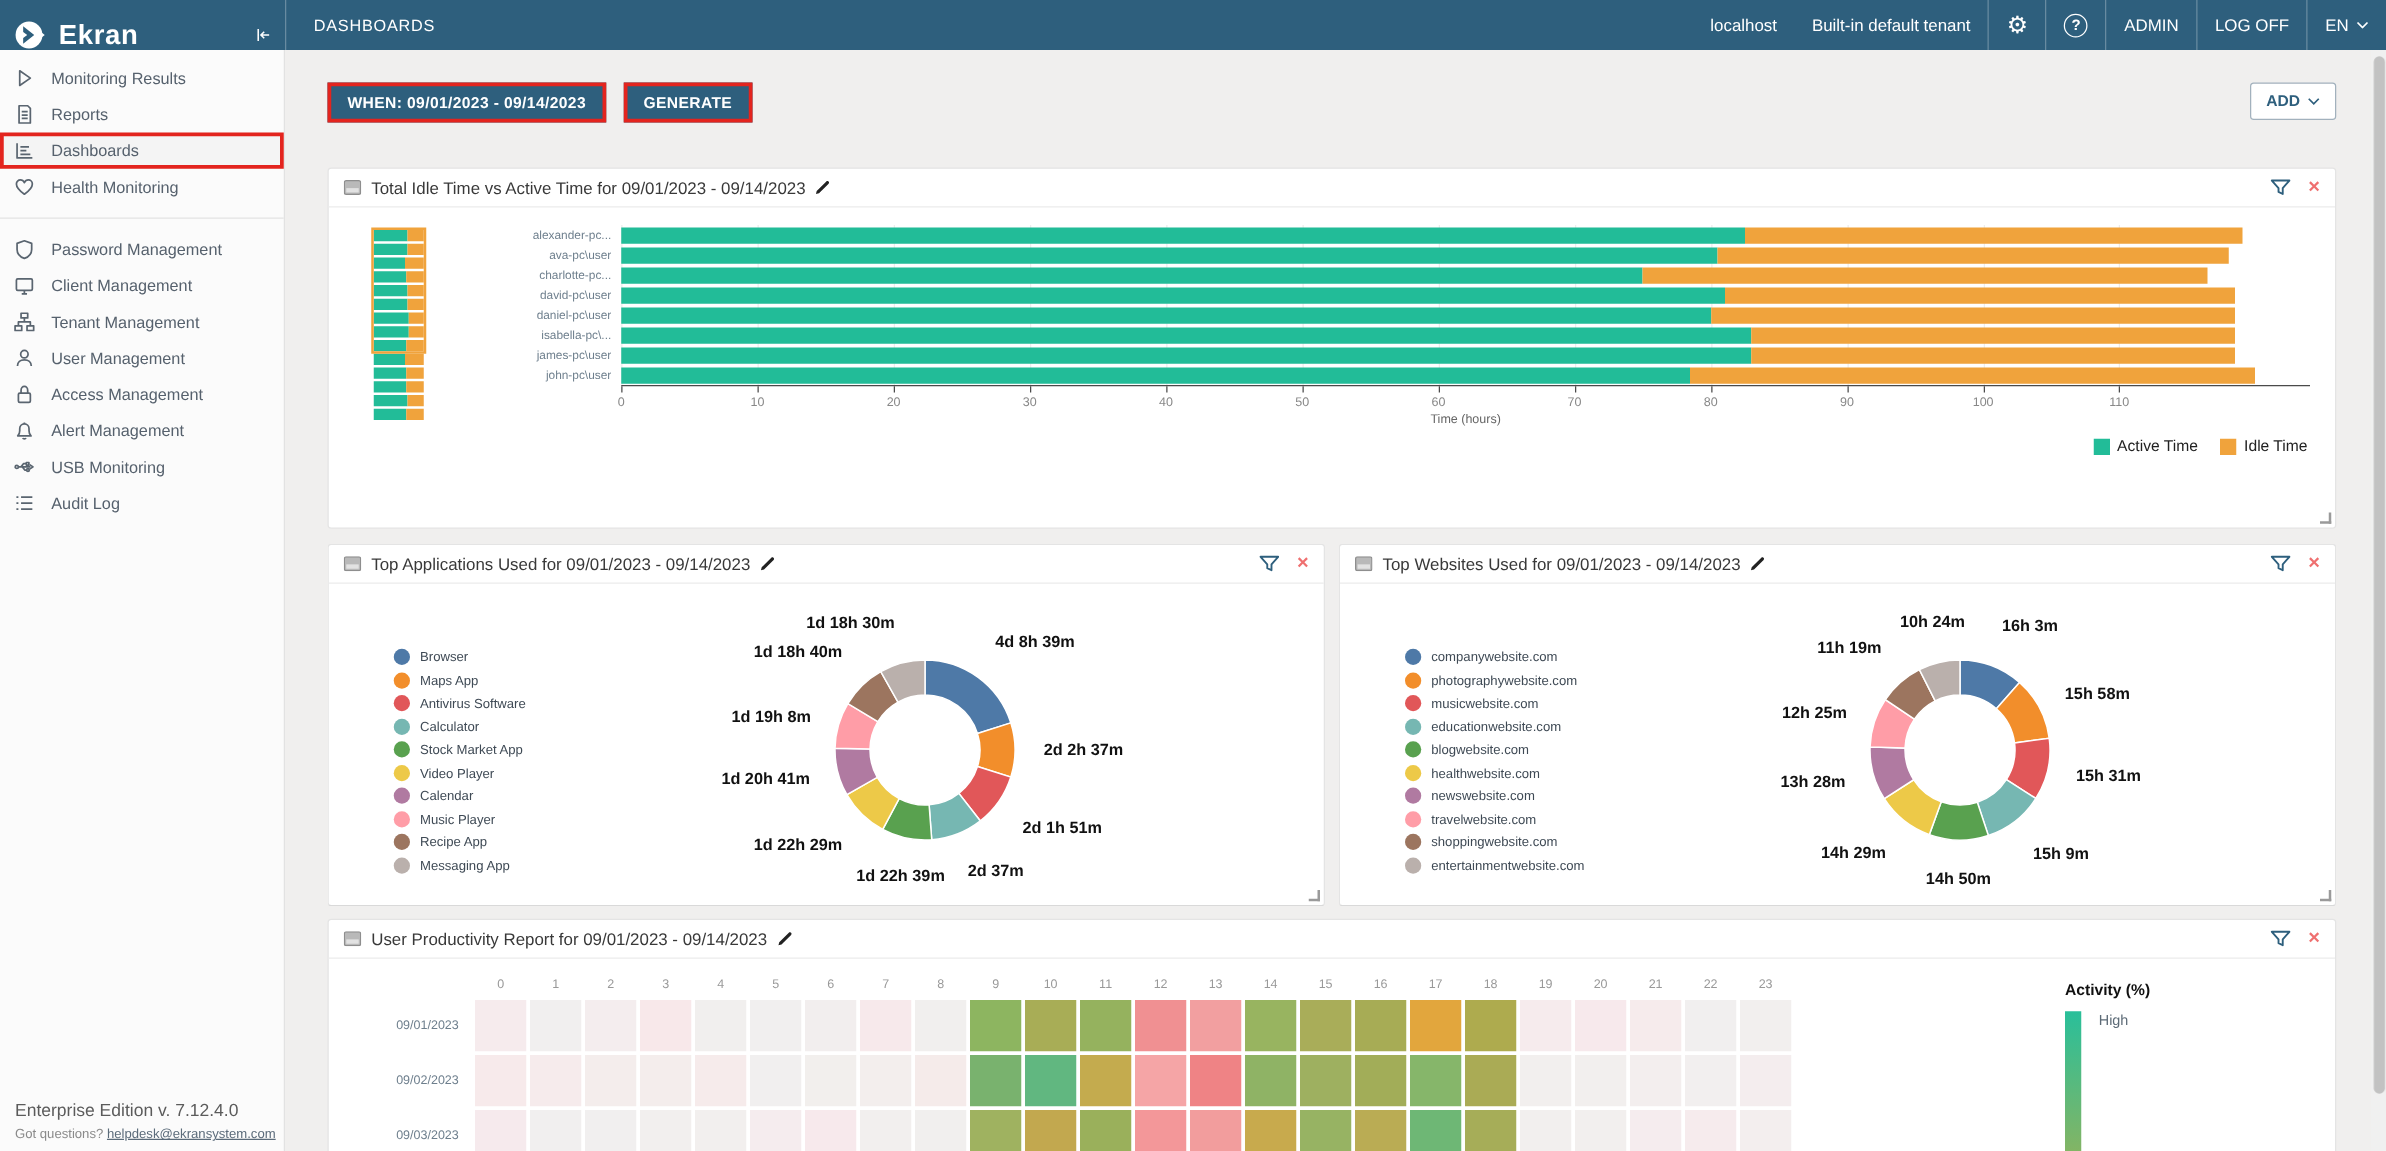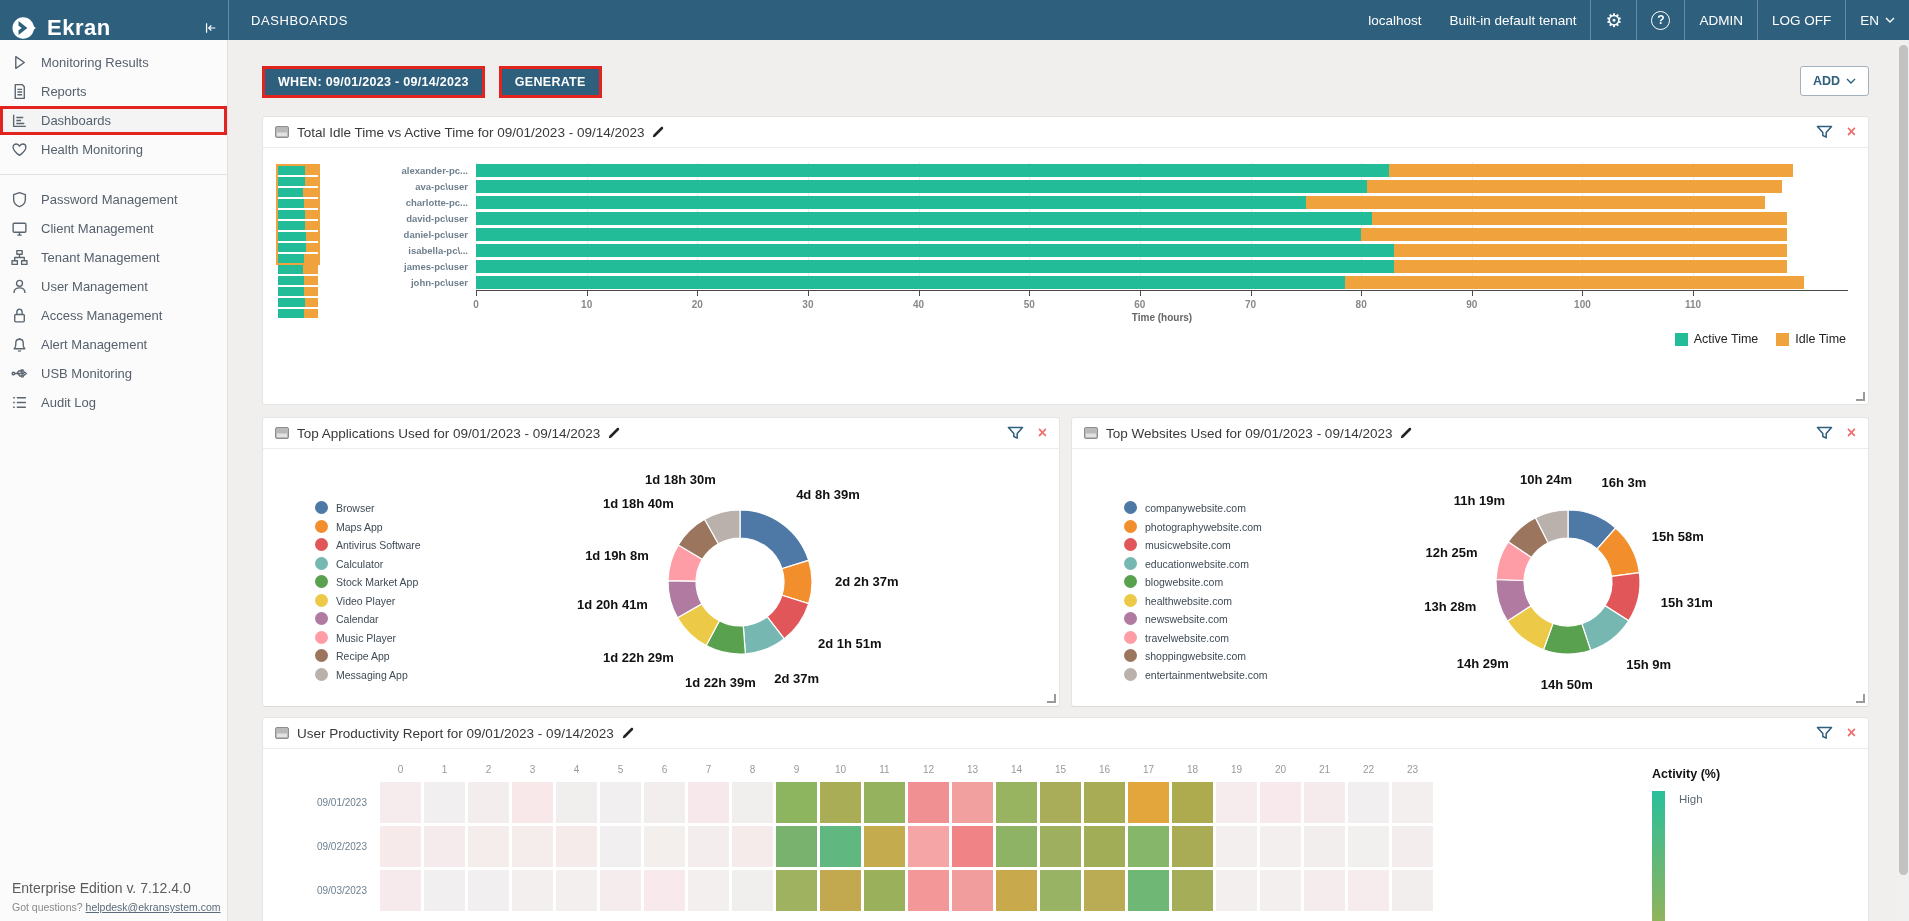--- a/index.html
+++ b/index.html
@@ -48,27 +48,27 @@
   .panel { background:#fff; border:1px solid #e4e4e4; border-radius:3px; position:relative; }
   .panel::after { content:""; position:absolute; right:3px; bottom:3px; width:7px; height:7px;
     border-right:2px solid #9a9a9a; border-bottom:2px solid #9a9a9a; }
   .panel-head { height:31px; display:flex; align-items:center; padding:0 12px;
     border-bottom:1px solid #ececec; }
   .panel-title { font-size:13.5px; color:#393939; margin:0 7px 0 8px; }
   .head-right { margin-left:auto; display:flex; align-items:center; gap:14px; }
   .x-icon { color:#ef7070; font-size:16px; font-weight:bold; line-height:1; cursor:pointer; }
   .edit-icon, .filter-icon { cursor:pointer; display:flex; }
 
-  .panel-idle { margin-top:18px; height:289px; }
+  .panel-idle { margin-top:36px; height:289px; }
   .row2 { display:flex; gap:11px; margin-top:12px; }
   .panel-apps, .panel-sites { flex:1; height:290px; border-bottom-color:#d9d9d9; }
   .panel-prod { margin-top:10px; height:400px; }
 
   
-  .barchart-wrap { display:flex; padding:14px 20px 0 15px;font-weight:bold; }
+  .barchart-wrap { display:flex; padding:14px 20px 0 36px; }
   .minimap { width:46px; position:relative; margin-top:4px; flex:none; }
   .mini-row { height:9px; margin-bottom:2px; display:flex; width:40px; }
   .mini-sel { position:absolute; left:-2px; top:-2px; width:44px; border:2px solid #f0a33c; }
   .bc-main { flex:1; margin-left:60px; }
   .bc-rows { position:relative; }
   .bc-grid { position:absolute; top:0; bottom:0; width:1px; background:#ededed; }
   .bc-row { display:flex; align-items:center; height:16px; position:relative; }
   .bc-label { width:92px; text-align:right; padding-right:8px; font-size:9.5px; color:#6e7f8d; flex:none; }
   .bc-track { flex:1; height:13px; display:flex; position:relative; }
   .bc-seg { height:13px; }

